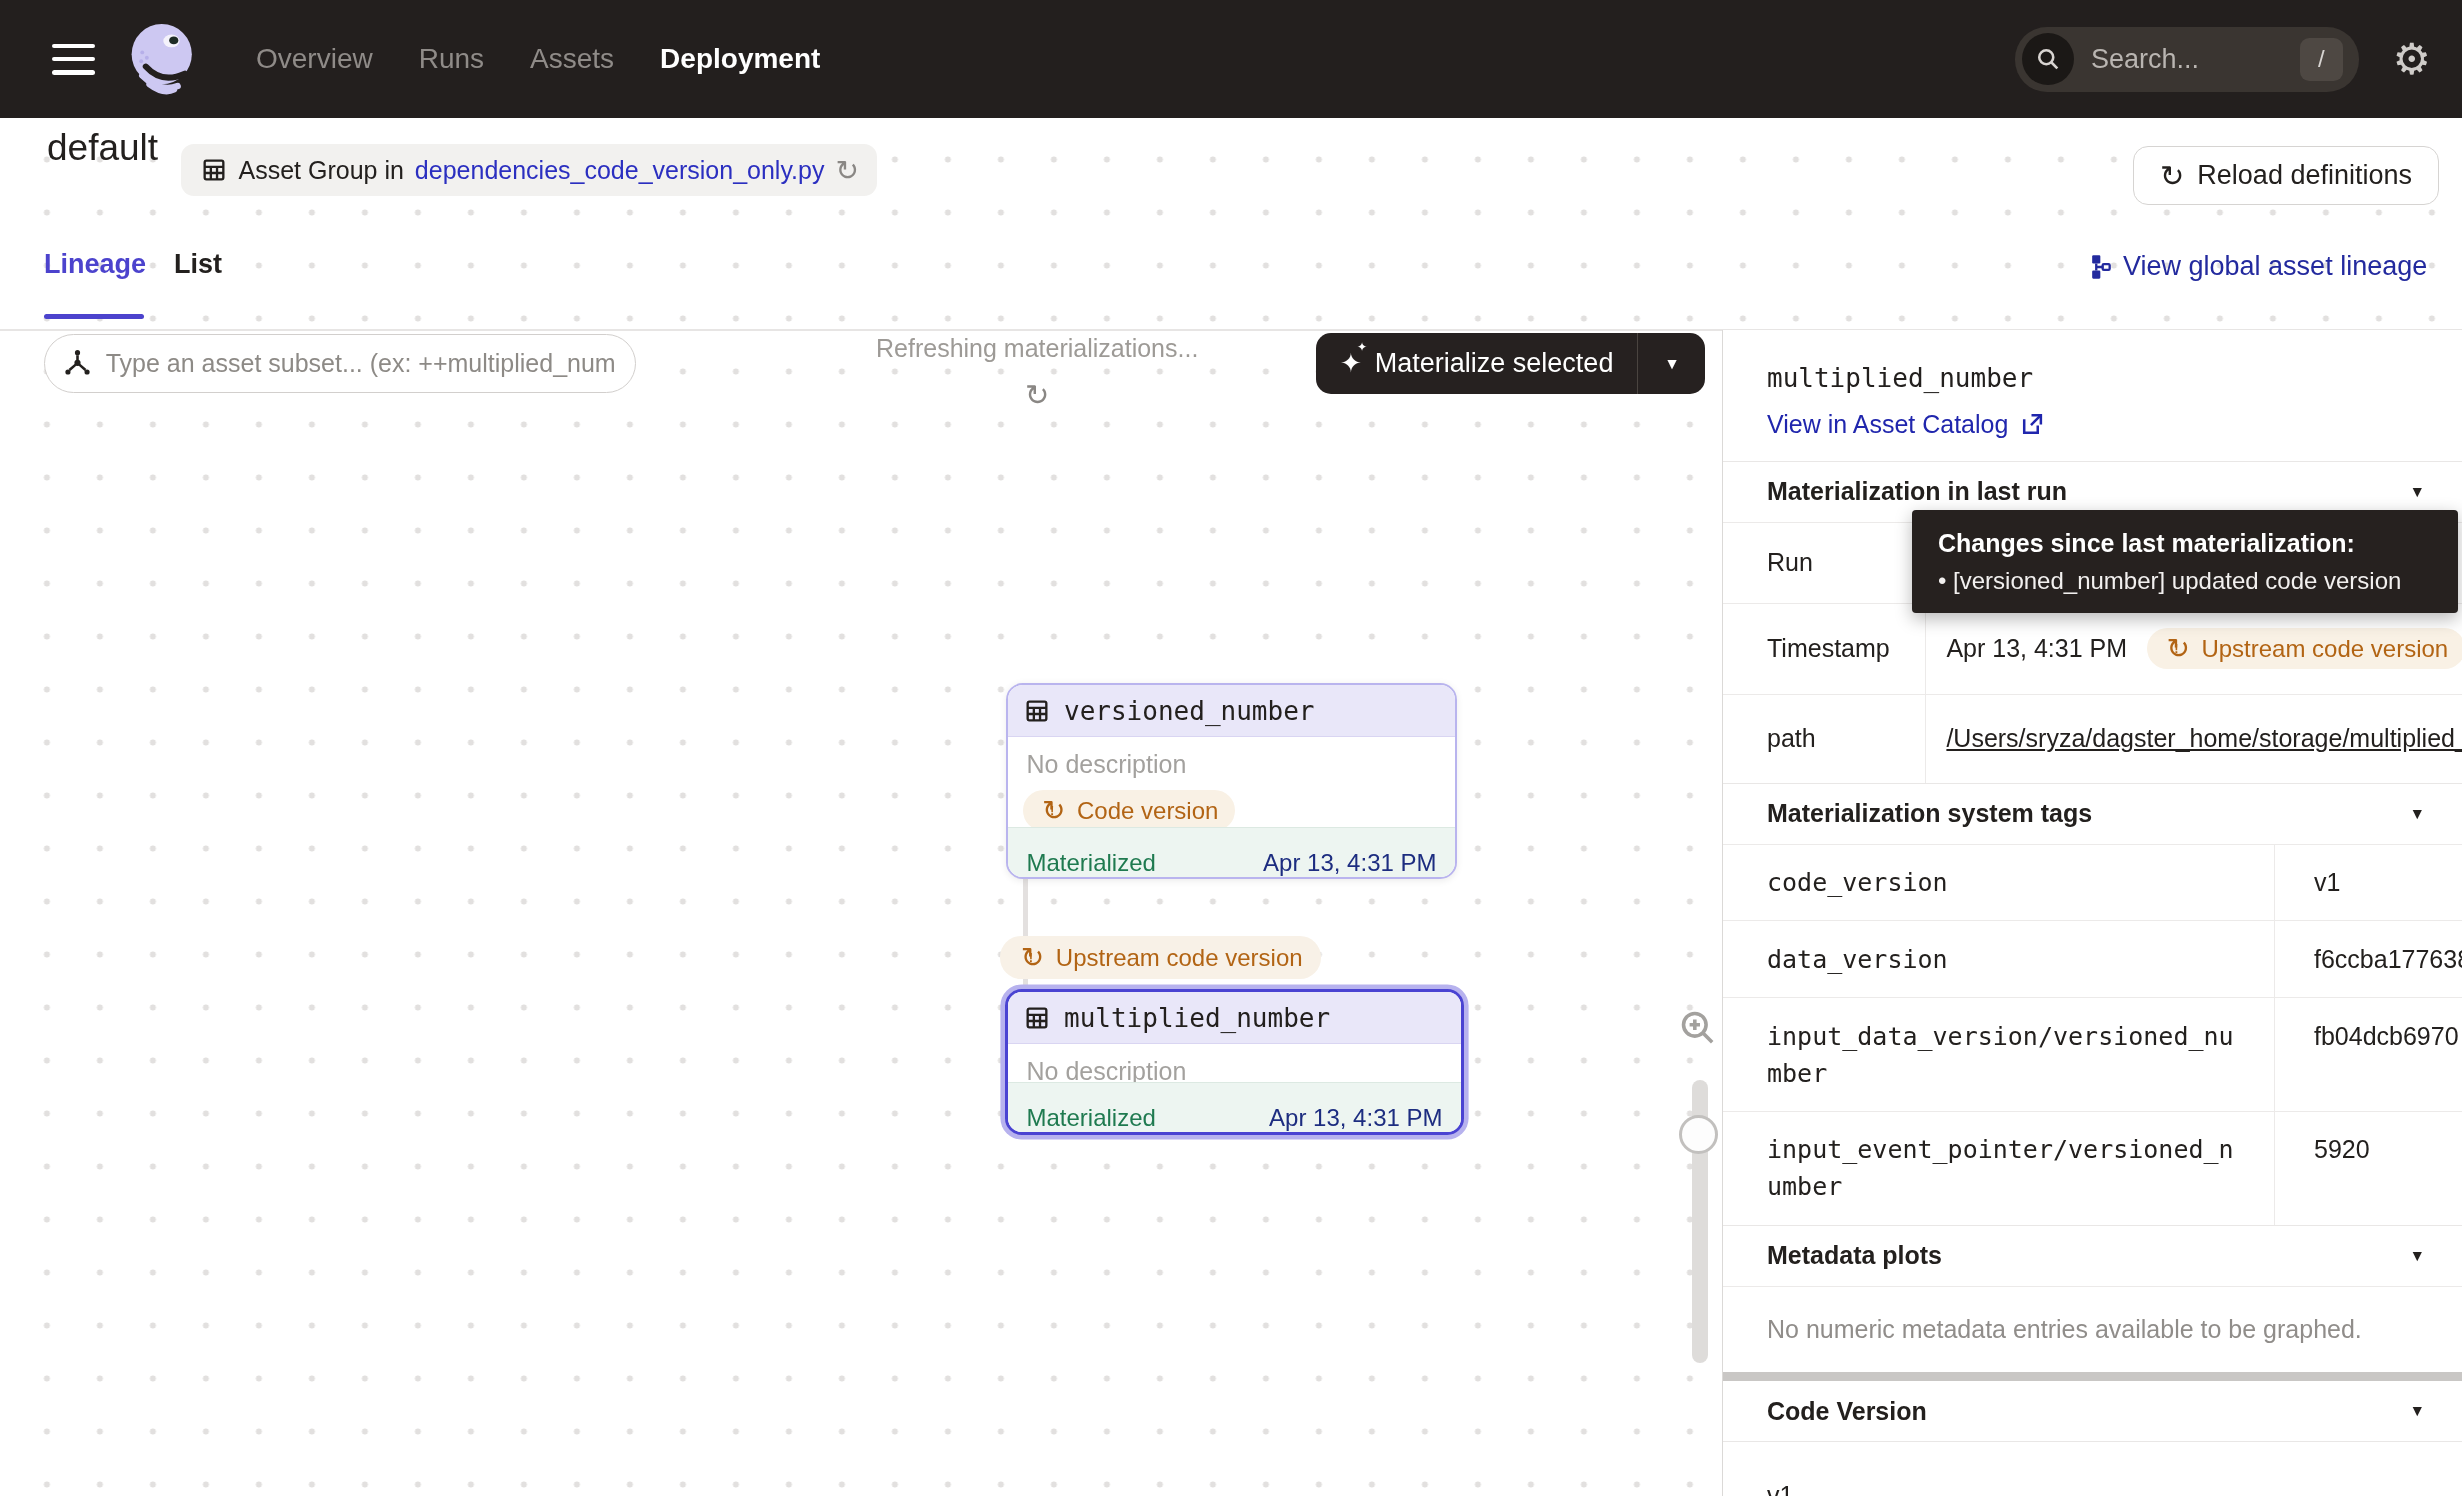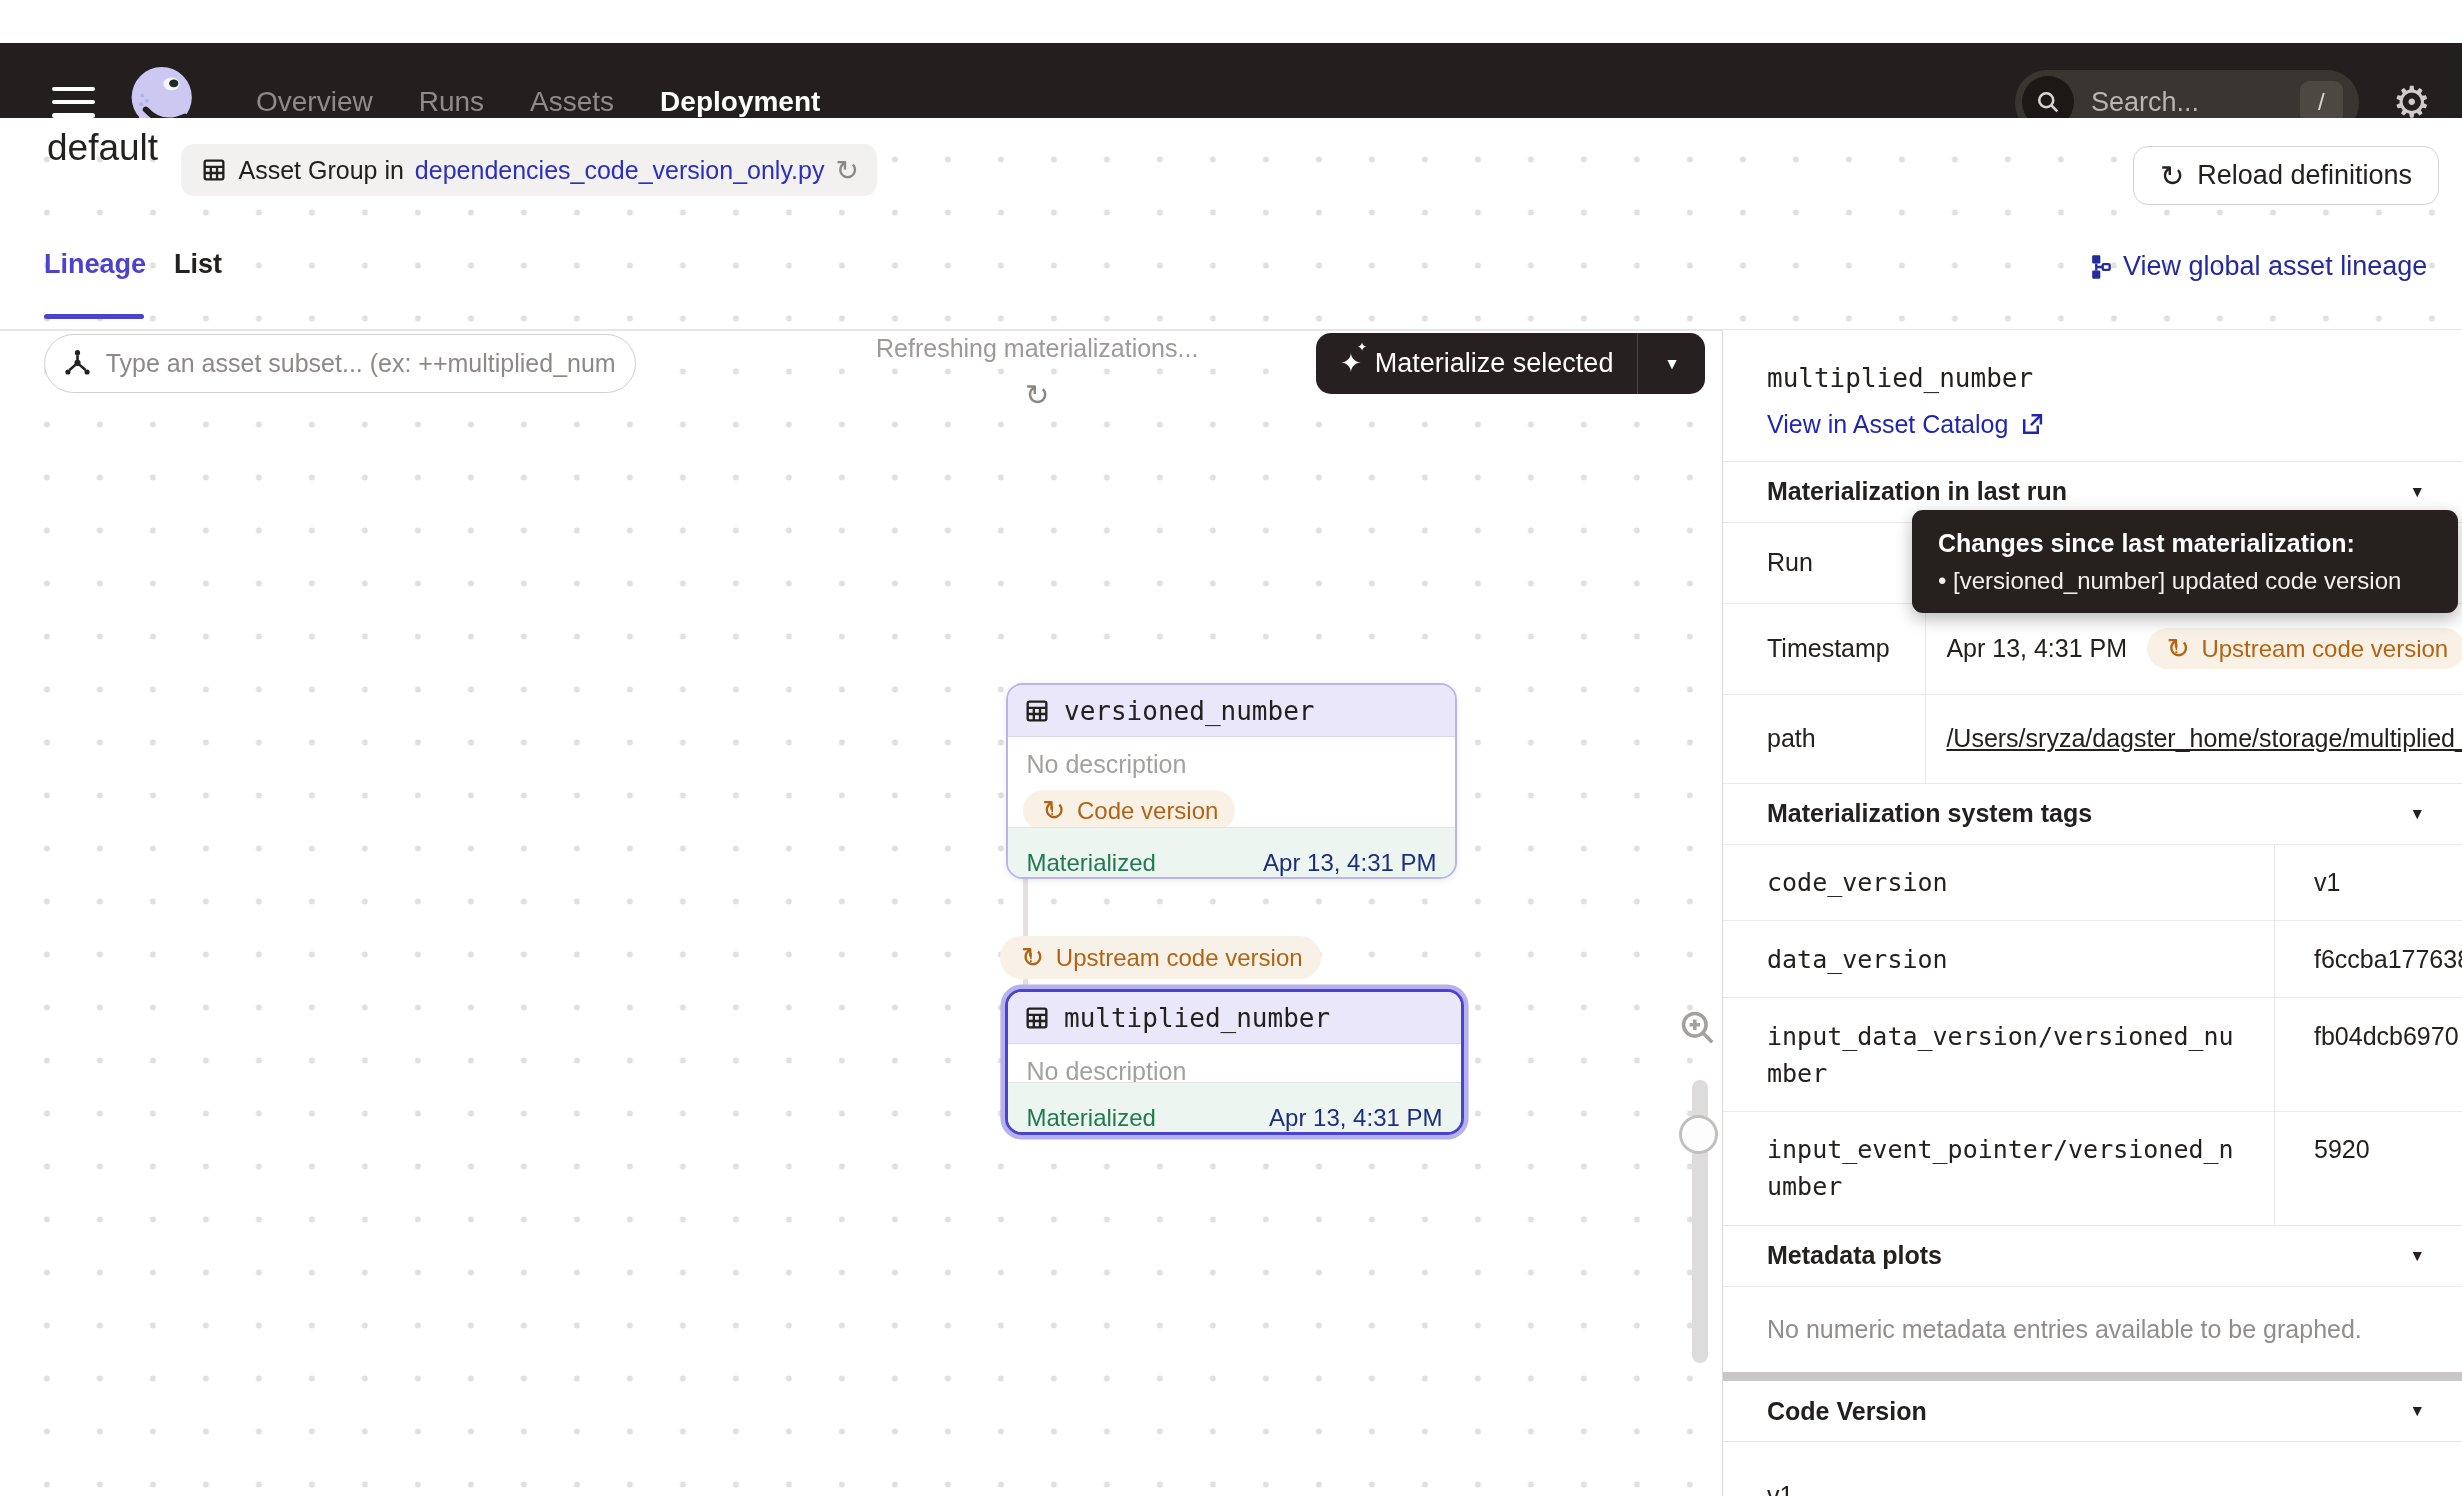--- a/index.html
+++ b/index.html
@@ -3,21 +3,21 @@
 <meta charset="utf-8">
 <style>
   html,body{margin:0;padding:0;background:#fff;}
   *{box-sizing:border-box;}
   .screen{position:relative;width:2462px;height:1497px;overflow:hidden;
     font-family:"Liberation Sans",sans-serif;color:#23201e;background:#fff;}
   .mono{font-family:"DejaVu Sans Mono",monospace;}
 
   
   .topnav{position:absolute;top:0;left:0;right:0;height:118px;background:#231f1e;
-    display:flex;align-items:center;margin-top:43px;}
+    display:flex;align-items:center;}
   .hamburger{width:43px;height:31px;margin-left:52px;display:flex;flex-direction:column;
     justify-content:space-between;cursor:pointer;}
   .hamburger span{display:block;height:4.6px;background:#fff;border-radius:2.8px;}
   .logo{margin-left:26px;width:85px;height:85px;}
   .nav-items{display:flex;align-items:center;gap:46px;margin-left:50px;font-size:28px;}
   .nav-item{color:#8f8b88;cursor:pointer;}
   .nav-item.active{color:#fff;font-weight:700;}
   .topnav-right{margin-left:auto;display:flex;align-items:center;}
   .search-pill{width:344px;height:65px;border-radius:32px;background:#3a3531;
     display:flex;align-items:center;}
@@ -128,21 +128,21 @@
   .path-link{text-decoration:underline;cursor:pointer;}
   .tag-row{display:flex;border-top:1.9px solid #eceae9;}
   .tag-key{width:551px;flex:none;padding:19.4px 28px 19.4px 44px;font-size:25px;line-height:37px;
     word-break:break-all;}
   .tag-val{flex:1;border-left:1.9px solid #eceae9;padding:19.4px 0 19.4px 39px;font-size:25px;
     line-height:37px;white-space:nowrap;overflow:hidden;}
   .empty-note{padding:28px 44px;color:#908d8a;font-size:25px;border-top:0;}
   .thick-divider{height:9.3px;background:#c9c7c5;}
   .plain-row{padding:39px 44px;font-size:25px;}
   .tooltip{position:absolute;top:180px;left:189px;right:3.7px;background:#26211f;color:#fff;
-    border-radius:11px;padding:18.5px 26px;box-shadow:0 5.6px 16.7px rgba(0,0,0,.28);z-index:40;}
+    border-radius:4px;padding:18.5px 26px;box-shadow:0 5.6px 16.7px rgba(0,0,0,.28);z-index:40;}
   .tooltip-title{font-size:25px;font-weight:700;}
   .tooltip-item{font-size:24px;margin-top:9.3px;color:#f2f0ef;}
   .tooltip-item::before{content:"•  ";}
 
   svg{display:block;}
 </style>
 </head>
 <body>
 
 <div class="screen">

